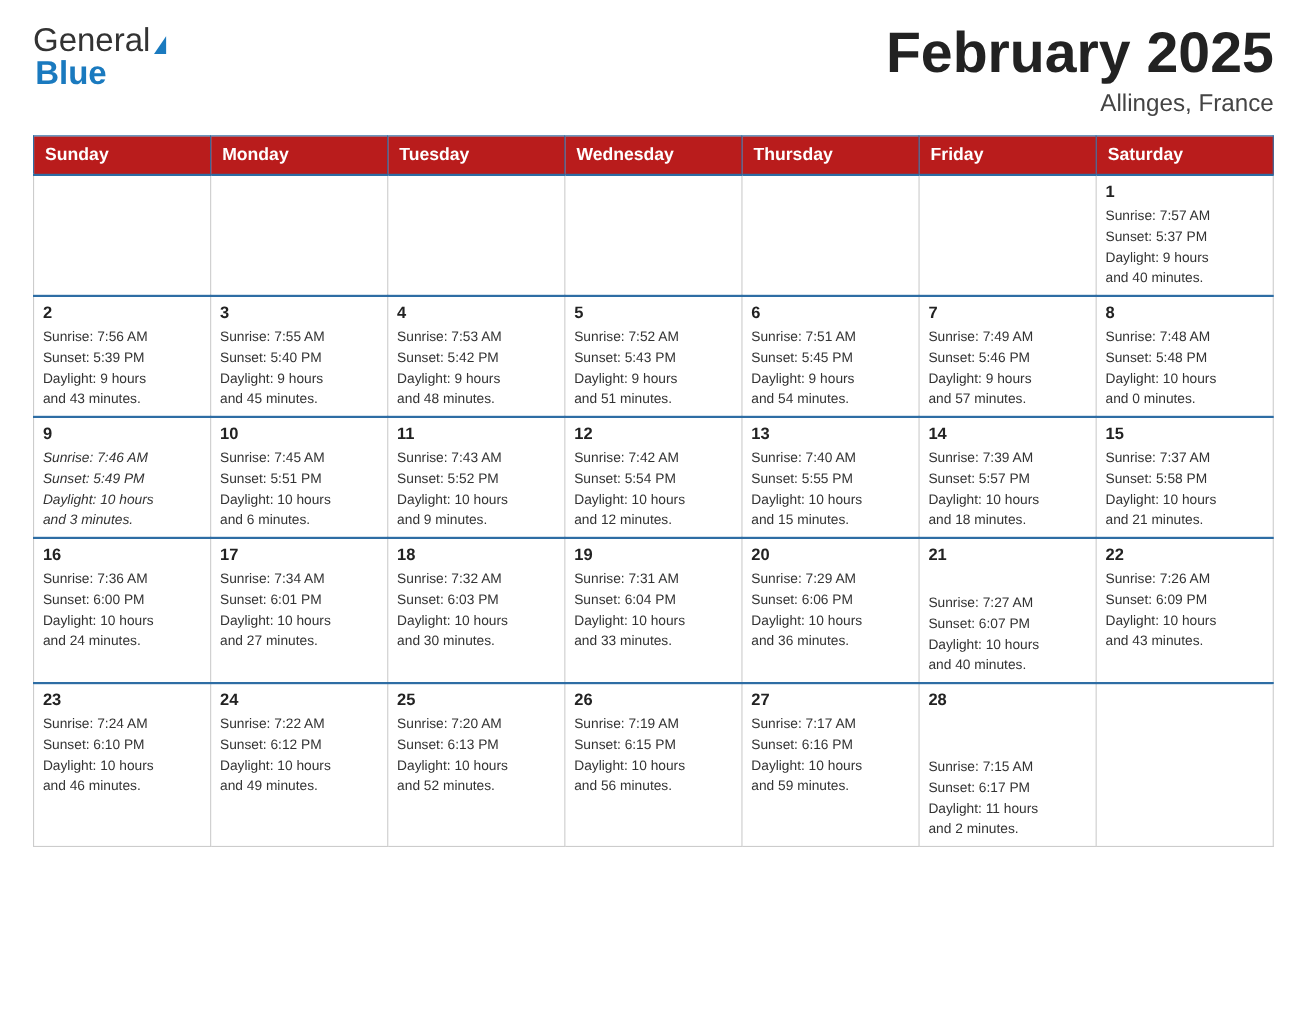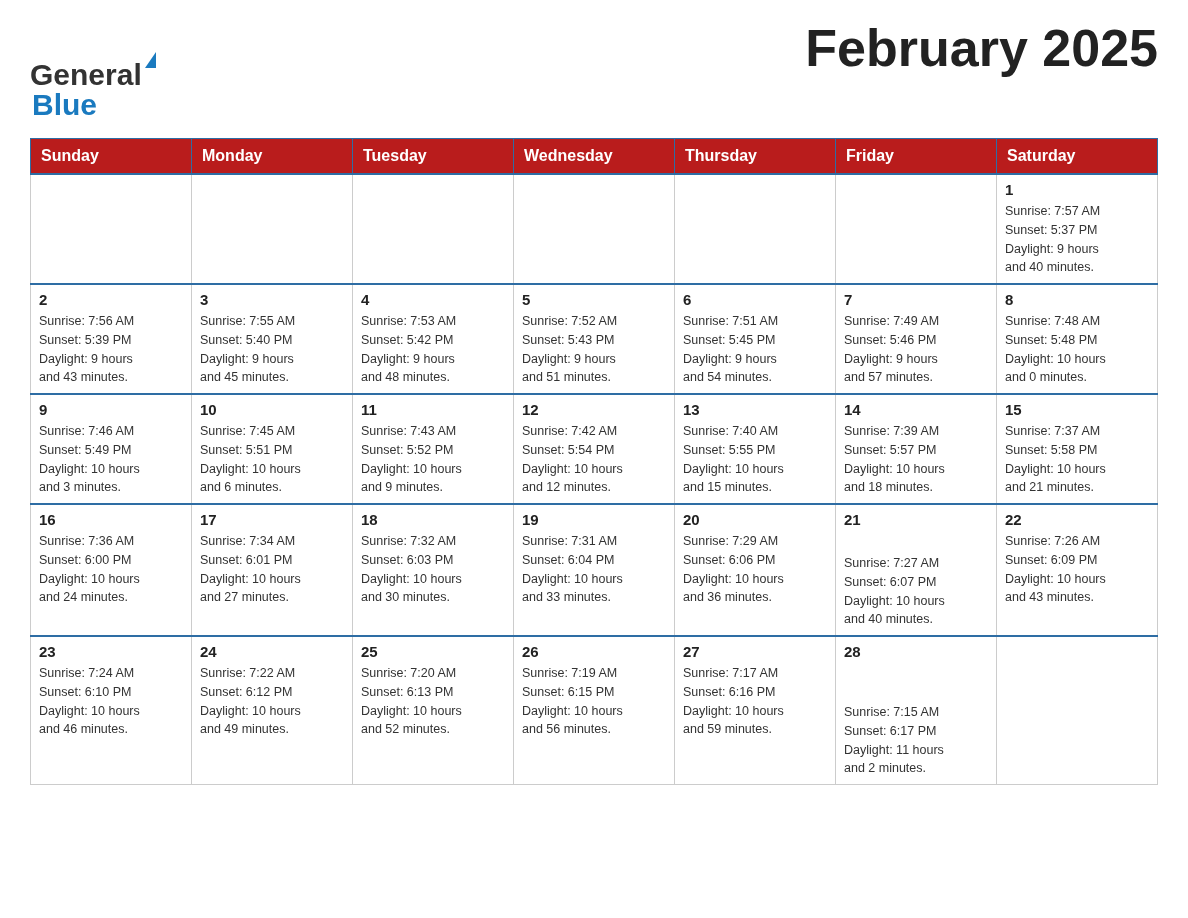--- a/index.html
+++ b/index.html
@@ -88,27 +88,28 @@
       display: flex;
       align-items: center;
     }
   </style>
 </head>
 <body>
 
 <div class="header">
   <div class="logo">
     <div class="logo-row1">
-      <span style="font-size:30px;font-weight:bold;color:#333;margin-top:38px;">General</span>
+      <span style="font-size:30px;font-weight:normal;color:#333;">General</span>
       <span style="display:inline-block;width:0;height:0;border-left:11px solid transparent;border-right:0px solid transparent;border-bottom:16px solid #1a7abf;margin-left:3px;margin-top:8px;"></span>
     </div>
     <div style="font-size:30px;font-weight:bold;color:#1a7abf;margin-top:-4px;padding-left:2px;">Blue</div>
   </div>
   <div class="title-block">
     <h1>February 2025</h1>
+    <div class="location">Allinges, France</div>
   </div>
 </div>
 
 <table class="calendar">
   <thead>
     <tr>
       <th>Sunday</th>
       <th>Monday</th>
       <th>Tuesday</th>
       <th>Wednesday</th>
@@ -180,21 +181,21 @@
           <span class="day-number">8</span>
           <div class="day-info" style="white-space: pre-line;">Sunrise: 7:48 AM
 Sunset: 5:48 PM
 Daylight: 10 hours
 and 0 minutes.</div>
         </td>
       </tr>
       <tr>
         <td>
           <span class="day-number">9</span>
-          <div class="day-info" style="white-space: pre-line;">Sunrise: 7:46 AM
+          <div class="day-info" style="white-space: pre-line; font-style: italic;">Sunrise: 7:46 AM
 Sunset: 5:49 PM
 Daylight: 10 hours
 and 3 minutes.</div>
         </td>
         <td>
           <span class="day-number">10</span>
           <div class="day-info" style="white-space: pre-line;">Sunrise: 7:45 AM
 Sunset: 5:51 PM
 Daylight: 10 hours
 and 6 minutes.</div>

